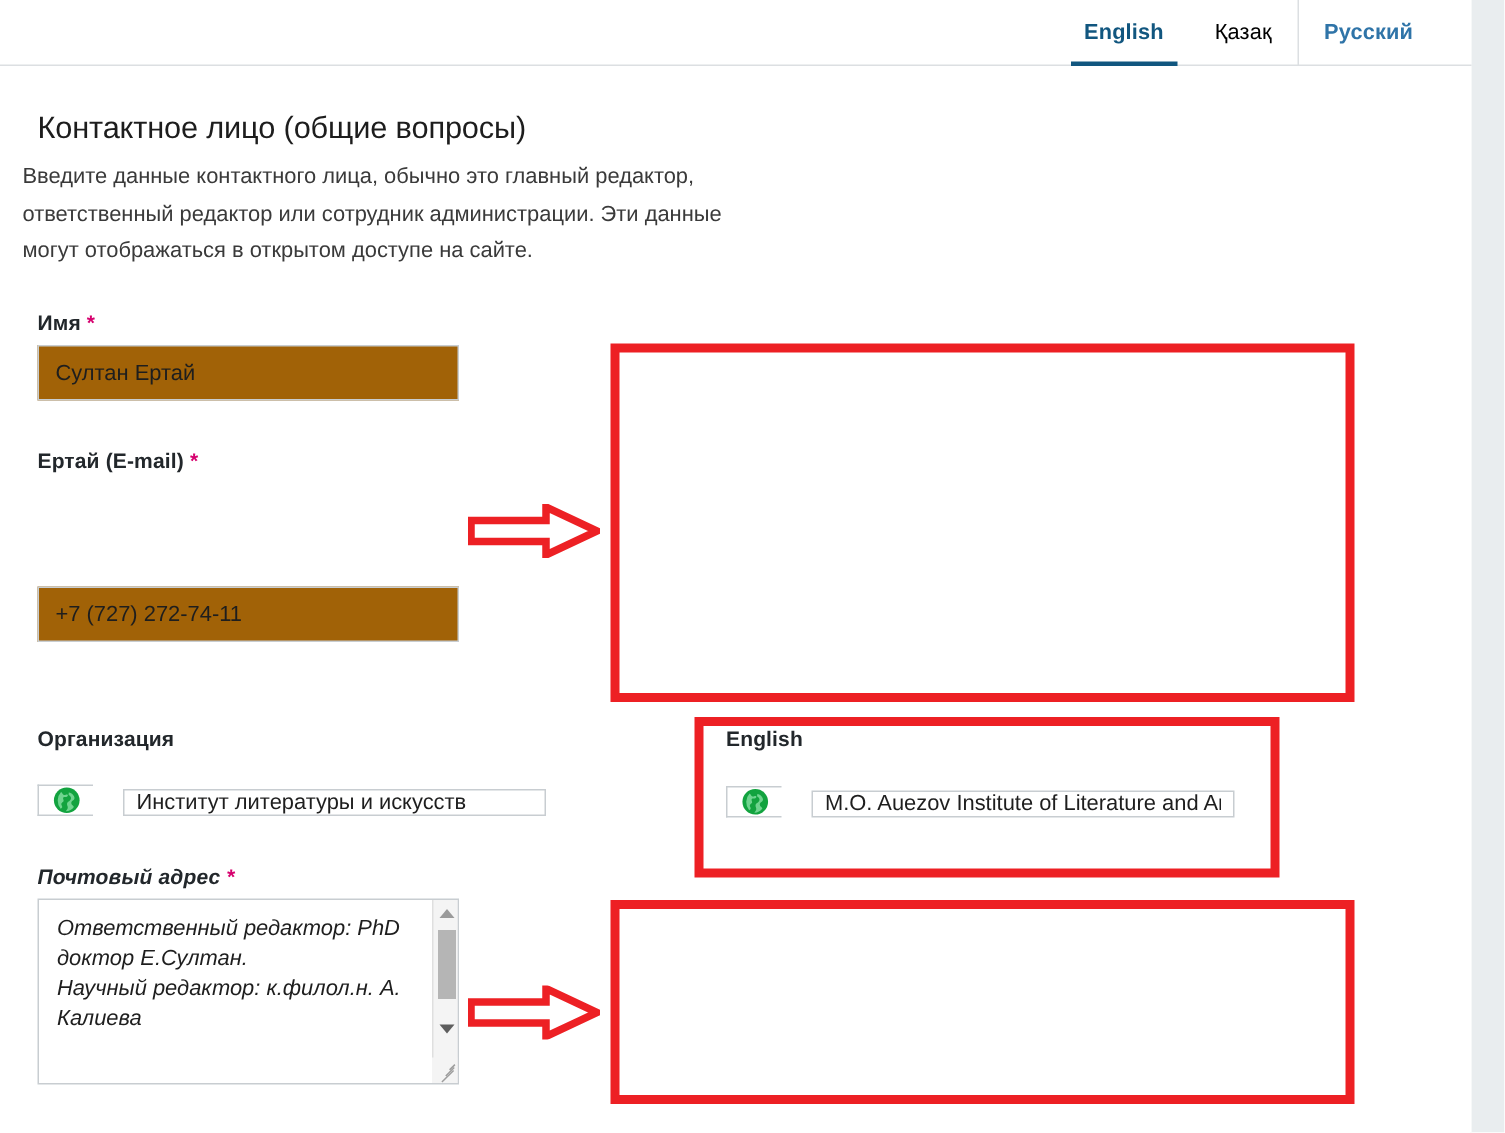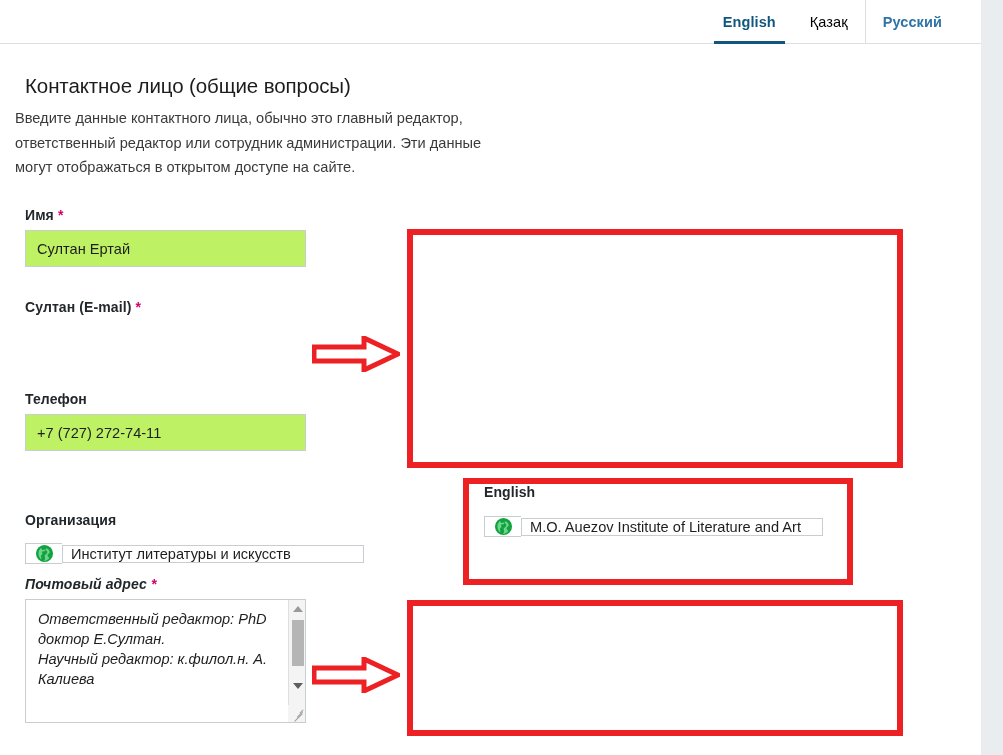--- a/index.html
+++ b/index.html
@@ -116,35 +116,36 @@
     margin-bottom: 7px;
     display: block;
     letter-spacing: .1px;
   }
   .req { color: #d6006e; font-weight: bold; }
 
   .text-input {
     width: 281px;
     height: 37px;
     border: 1px solid #c8cdd1;
-    background: #bef264;
+    background: #a16207;
     font-size: 14.6px;
     color: #1e1e1e;
     padding: 0 11px;
     font-family: "Liberation Sans", sans-serif;
     outline: none;
     border-radius: 0;
   }
 
   
   .loc-group {
     display: flex;
-    align-items: center;
+    align-items: flex-end;
     width: 339px;
     height: 37px;
+    gap: 20px;
   }
   .loc-flag {
     width: 37px;
     min-width: 37px;
     border: 1px solid #c8cdd1;
     border-right: none;
     display: flex;
     align-items: center;
     justify-content: center;
     background: #ffffff;
@@ -276,34 +277,30 @@
     <div class="field" style="left:25px; top:163px;">
       <label class="field-label">
         <span>Имя</span>
         <span class="req">*</span>
       </label>
       <input class="text-input" type="text" value="Султан Ертай" style="">
     </div>
 
     <div class="field" style="left:25px; top:255px;">
       <label class="field-label">
-        <span>Султан (E-mail)</span>
+        <span>Ертай (E-mail)</span>
         <span class="req">*</span>
       </label>
     </div>
 
     <div class="field" style="left:25px; top:347px;">
-      <label class="field-label">
-        <span>Телефон</span>
-        <span class="req"></span>
-      </label>
       <input class="text-input" type="text" value="+7 (727) 272-74-11" style="">
     </div>
 
-    <div class="field" style="left:25px; top:440px;margin-top:28px;">
+    <div class="field" style="left:25px; top:440px;">
       <label class="field-label">
         <span>Организация</span>
         <span class="req"></span>
       </label>
       <div class="loc-group">
         <div class="loc-flag">
           <svg width="19" height="19" viewBox="0 0 20 20" aria-hidden="true">
             <circle cx="10" cy="10" r="9" fill="#12a33f"></circle>
             <path d="M6 4.2c1.1.6 1 1.8 2.1 2.1 1 .3 1.4-.7 2.3-.3.7.3.4 1.3-.3 1.6-.9.4-2.1-.2-2.6.7-.4.8.5 1.4.3 2.3-.2.9-1.4 1-1.6 1.9-.2.9.8 1.5.6 2.4-.1.5-.6.8-1.1 1A8.9 8.9 0 0 1 6 4.2z" fill="#6fd48f"></path>
             <path d="M13.4 5.3c.9.7 1.7 1.7 2 2.8.3 1-.6 1.8-1.4 2.3-.8.5-1 1.6-.6 2.4.4.8 1.4 1.1 1.6 2-1.2 1.8-3.3 3-5.6 3 .3-.9 1.1-1.5 1.3-2.4.2-1.1-.7-2-.5-3.1.2-1 1.3-1.4 2-2.1.7-.7 1.1-1.9.5-2.7-.4-.6-1.2-.8-1.4-1.5-.1-.5.3-.9.1-1.4.6.1 1.2.3 2 .7z" fill="#6fd48f"></path>

